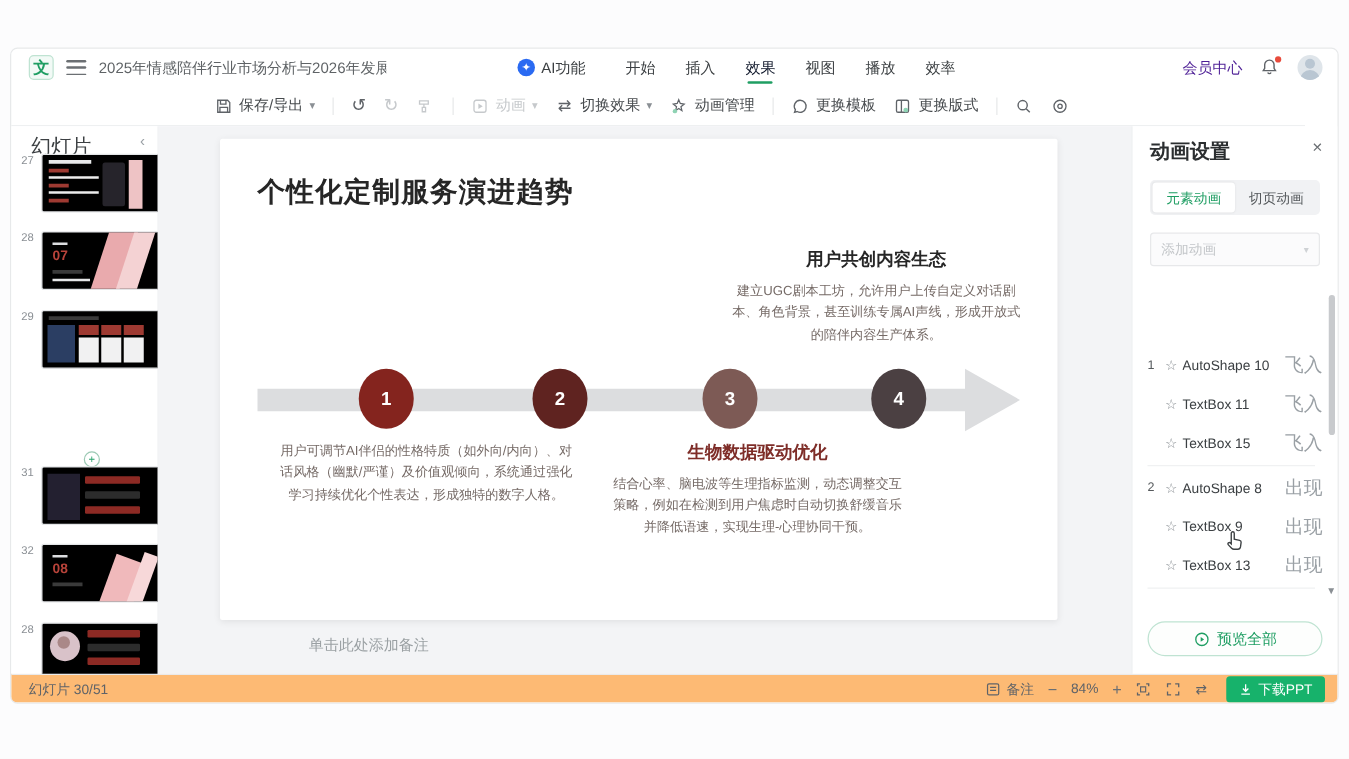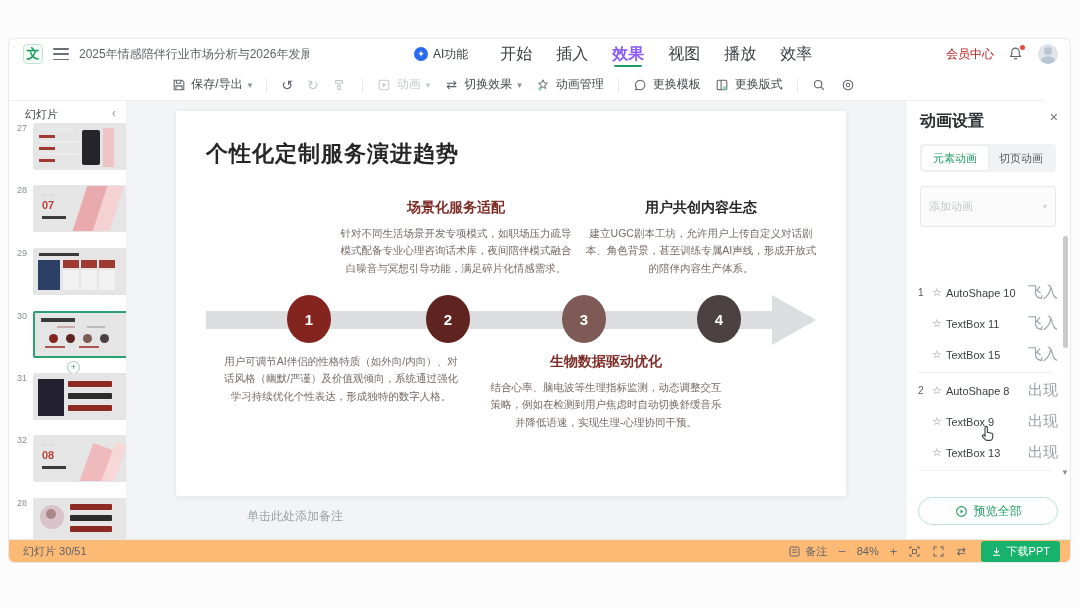--- a/index.html
+++ b/index.html
@@ -9,25 +9,25 @@
   
   .titlebar { position:relative; height:30px; flex:0 0 30px; display:flex; align-items:center; }
   .tb-left { display:flex; align-items:center; gap:10px; padding-left:14px; }
   .logo { width:20px; height:20px; border-radius:4px; border:1px solid #bfe3d2; color:#1f9e63; font-size:13px; font-weight:bold; display:flex; align-items:center; justify-content:center; background:#f2faf6; }
   .hamburger { width:16px; height:12px; display:flex; flex-direction:column; justify-content:space-between; cursor:pointer; }
   .hamburger i { display:block; height:1.5px; background:#6b6f73; border-radius:1px; }
   .doc-title { font-size:12px; color:#5f6366; max-width:230px; white-space:nowrap; overflow:hidden; }
   .tb-center { position:absolute; left:405px; top:0; height:30px; display:flex; align-items:center; gap:24px; }
   .ai-tab { display:flex; align-items:center; gap:5px; font-size:12px; color:#3c4043; cursor:pointer; margin-right:8px; }
   .ai-dot { width:14px; height:14px; border-radius:50%; background:#2a6af2; color:#fff; font-size:9px; display:flex; align-items:center; justify-content:center; }
-  .menu-tab { font-size:16px; color:#3c4043; height:30px; display:flex; align-items:center; cursor:pointer; position:relative; }
-  .menu-tab.active { color:#8b5cf6; font-weight:bold;text-align:right; }
+  .menu-tab { font-size:12px; color:#3c4043; height:30px; display:flex; align-items:center; cursor:pointer; position:relative; }
+  .menu-tab.active { color:#0f172a; font-weight:normal;text-align:right; }
   .menu-tab.active::after { content:""; position:absolute; left:2px; right:2px; bottom:2px; height:2px; background:#1f9e63; border-radius:1px; }
   .tb-right { position:absolute; right:12px; top:0; height:30px; display:flex; align-items:center; gap:14px; }
-  .member { font-size:12px; color:#b91c1c; cursor:pointer; }
+  .member { font-size:12px; color:#4c1d95; cursor:pointer; }
   .bell { position:relative; width:16px; height:16px; cursor:pointer; }
   .bell svg { display:block; }
   .bell .dot { position:absolute; right:-1px; top:-1px; width:5px; height:5px; border-radius:50%; background:#e84b3c; }
   .avatar { width:20px; height:20px; border-radius:50%; background:#dfe5ea; overflow:hidden; position:relative; cursor:pointer; }
   .avatar::before { content:""; position:absolute; left:6px; top:3px; width:8px; height:8px; border-radius:50%; background:#b9c6d2; }
   .avatar::after { content:""; position:absolute; left:2px; top:12px; width:16px; height:10px; border-radius:8px 8px 0 0; background:#b9c6d2; }
 
   
   .toolbar { height:32px; flex:0 0 32px; border-bottom:1px solid #eef0f1; display:flex; align-items:center; justify-content:center; gap:14px; transform:translateX(-26px); }
   .tool { display:flex; align-items:center; gap:5px; font-size:12px; color:#474b4e; cursor:pointer; white-space:nowrap; }
@@ -37,25 +37,25 @@
   .tool.disabled .tool-ico { color:#c6c9cc; }
   .tdiv { width:1px; height:14px; background:#e7e9ea; }
   .uglyph { font-size:14px; color:#5f6368; cursor:pointer; }
   .uglyph.disabled { color:#c6c9cc; }
 
   
   .content { flex:1; display:flex; min-height:0; }
 
   
   .sidebar { width:118px; flex:0 0 118px; border-right:1px solid #eef0f1; position:relative; background:#fff; overflow:hidden; }
-  .sb-header { position:absolute; left:16px; top:6px; font-size:11px; color:#3c4043; }
+  .sb-header { position:absolute; left:16px; top:6px; font-size:16px; color:#3c4043; }
   .sb-collapse { position:absolute; right:10px; top:5px; font-size:12px; color:#9aa0a5; cursor:pointer; }
   .thumb-item { position:absolute; left:0; width:118px; height:47px; }
   .thumb-num { position:absolute; left:8px; top:0; font-size:9px; color:#8a8f94; }
-  .thumb { position:absolute; left:24px; top:0; width:104px; height:47px; background:#e5e5e5; border:1px solid #e3e5e7; border-radius:2px; overflow:hidden; cursor:pointer; }
+  .thumb { position:absolute; left:24px; top:0; width:104px; height:47px; background:#000000; border:1px solid #e3e5e7; border-radius:2px; overflow:hidden; cursor:pointer; }
   .thumb.sel { border:2px solid #28a36c; }
   .m { position:absolute; }
   .add-slide { position:absolute; left:58px; width:13px; height:13px; border:1px solid #9cc9b4; border-radius:50%; background:#fff; color:#28a36c; font-size:9px; line-height:11px; text-align:center; cursor:pointer; }
 
   
   .canvas { flex:1; background:#f3f4f6; position:relative; min-width:0; }
   .slide { position:absolute; left:49px; top:10px; width:670px; height:385px; background:#fff; border-radius:2px; box-shadow:0 1px 6px rgba(0,0,0,.08); }
   .slide-title { position:absolute; left:30px; top:28px; font-size:22px; font-weight:bold; color:#262626; letter-spacing:1px; }
   .step-col { position:absolute; width:240px; text-align:center; }
   .step-head { font-size:14px; font-weight:bold; margin-bottom:8px; }
@@ -67,21 +67,21 @@
   .tl-circle { position:absolute; top:184px; width:44px; height:48px; border-radius:50%; color:#fff; font-size:15px; font-weight:bold; display:flex; align-items:center; justify-content:center; }
   .notes { position:absolute; left:120px; bottom:14px; font-size:12px; color:#9aa0a3; }
 
   
   .panel { width:165px; flex:0 0 165px; border-left:1px solid #eceef0; background:#fff; position:relative; padding:10px 14px; }
   .panel-title { font-size:16px; font-weight:bold; color:#2b2e30; }
   .panel-close { position:absolute; right:12px; top:8px; font-size:14px; color:#6b6f73; cursor:pointer; }
   .seg { margin-top:12px; height:28px; background:#f1f2f4; border-radius:4px; display:flex; padding:2px; }
   .seg-cell { flex:1; display:flex; align-items:center; justify-content:center; font-size:11px; color:#55595c; border-radius:3px; cursor:pointer; }
   .seg-cell.on { background:#fff; color:#1f9e63; box-shadow:0 0 2px rgba(0,0,0,.08); }
-  .dropdown { margin-top:14px; height:41px; border:1px solid #e7e8ea; border-radius:3px; background:#fbfbfc; display:flex; align-items:center; justify-content:space-between; padding:0 8px; font-size:11px; color:#c3c6c9; cursor:default; }
+  .dropdown { margin-top:14px; height:27px; border:1px solid #e7e8ea; border-radius:3px; background:#fbfbfc; display:flex; align-items:center; justify-content:space-between; padding:0 8px; font-size:11px; color:#c3c6c9; cursor:default; }
   .hint { margin-top:10px; font-size:10.5px; line-height:1.6; color:#a3a7ab; }
   .anim-list { position:absolute; left:0; right:8px; top:176px; bottom:58px; overflow:hidden; }
   .arow { height:31px; display:flex; align-items:center; padding-left:12px; cursor:pointer; }
   .arow .gnum { width:14px; font-size:10px; color:#55595c; }
   .arow .star { font-size:11px; color:#8a8f94; margin-right:4px; }
   .arow .aname { flex:1; font-size:11px; color:#3c4043; white-space:nowrap; overflow:hidden; }
   .arow .aeffect { font-size:15px; color:#9aa0a5; padding-right:4px; }
   .gsep { height:1px; background:#f0f1f2; margin:2px 10px 2px 12px; }
   .scroll-thumb { position:absolute; right:2px; top:135px; width:5px; height:112px; border-radius:3px; background:#c8cacd; cursor:pointer; }
   .scroll-down { position:absolute; right:1px; bottom:62px; font-size:8px; color:#8a8f94; cursor:pointer; }
@@ -255,35 +255,20 @@
           <div class="m" style="left:4px;top:11px;width:22px;height:30px;background:#2b3e63"></div>
           <div class="m" style="left:29px;top:11px;width:16px;height:8px;background:#9e3a32"></div>
           <div class="m" style="left:29px;top:21px;width:16px;height:20px;background:#f1f1f2"></div>
           <div class="m" style="left:47px;top:11px;width:16px;height:8px;background:#9e3a32"></div>
           <div class="m" style="left:47px;top:21px;width:16px;height:20px;background:#f1f1f2"></div>
           <div class="m" style="left:65px;top:11px;width:16px;height:8px;background:#9e3a32"></div>
           <div class="m" style="left:65px;top:21px;width:16px;height:20px;background:#f1f1f2"></div>
         </div>
       </div>
 
-      <div class="thumb-item" style="top:210px">
-        <span class="thumb-num">30</span>
-        <div class="thumb sel">
-          <div class="m" style="left:6px;top:5px;width:34px;height:4px;background:#3a3a3a"></div>
-          <div class="m" style="left:22px;top:13px;width:18px;height:2px;background:#caa;"></div>
-          <div class="m" style="left:52px;top:13px;width:18px;height:2px;background:#bbb"></div>
-          <div class="m" style="left:8px;top:24px;width:66px;height:4px;background:#e3e4e6"></div>
-          <div class="m" style="left:14px;top:21px;width:9px;height:9px;border-radius:50%;background:#84241e"></div>
-          <div class="m" style="left:31px;top:21px;width:9px;height:9px;border-radius:50%;background:#5f2320"></div>
-          <div class="m" style="left:48px;top:21px;width:9px;height:9px;border-radius:50%;background:#7d5a55"></div>
-          <div class="m" style="left:65px;top:21px;width:9px;height:9px;border-radius:50%;background:#4b4042"></div>
-          <div class="m" style="left:10px;top:33px;width:20px;height:2px;background:#a55"></div>
-          <div class="m" style="left:44px;top:33px;width:20px;height:2px;background:#a55"></div>
-        </div>
-      </div>
       <div class="add-slide" style="top:260px">+</div>
 
       <div class="thumb-item" style="top:272px">
         <span class="thumb-num">31</span>
         <div class="thumb">
           <div class="m" style="left:4px;top:5px;width:26px;height:37px;background:#232030"></div>
           <div class="m" style="left:34px;top:7px;width:44px;height:6px;background:#8d2a24;border-radius:1px"></div>
           <div class="m" style="left:34px;top:19px;width:44px;height:6px;background:#2c2c2c;border-radius:1px"></div>
           <div class="m" style="left:34px;top:31px;width:44px;height:6px;background:#8d2a24;border-radius:1px"></div>
         </div>
@@ -317,24 +302,20 @@
         <div class="slide-title">个性化定制服务演进趋势</div>
 
         <div class="tl-bar"></div>
         <div class="tl-head"></div>
 
         <div class="tl-circle" style="left:111px;background:#84241e">1</div>
         <div class="tl-circle" style="left:250px;background:#5f2320">2</div>
         <div class="tl-circle" style="left:386px;background:#7d5a55">3</div>
         <div class="tl-circle" style="left:521px;background:#4b4042">4</div>
 
-        <div class="step-col" style="left:160px;top:88px">
-          <div class="step-head red">场景化服务适配</div>
-          <div class="step-body">针对不同生活场景开发专项模式，如职场压力疏导模式配备专业心理咨询话术库，夜间陪伴模式融合白噪音与冥想引导功能，满足碎片化情感需求。</div>
-        </div>
         <div class="step-col" style="left:405px;top:88px">
           <div class="step-head dark">用户共创内容生态</div>
           <div class="step-body">建立UGC剧本工坊，允许用户上传自定义对话剧本、角色背景，甚至训练专属AI声线，形成开放式的陪伴内容生产体系。</div>
         </div>
 
         <div class="step-col" style="left:45px;top:242px">
           <div class="step-body">用户可调节AI伴侣的性格特质（如外向/内向）、对话风格（幽默/严谨）及价值观倾向，系统通过强化学习持续优化个性表达，形成独特的数字人格。</div>
         </div>
         <div class="step-col" style="left:310px;top:242px">
           <div class="step-head red">生物数据驱动优化</div>

